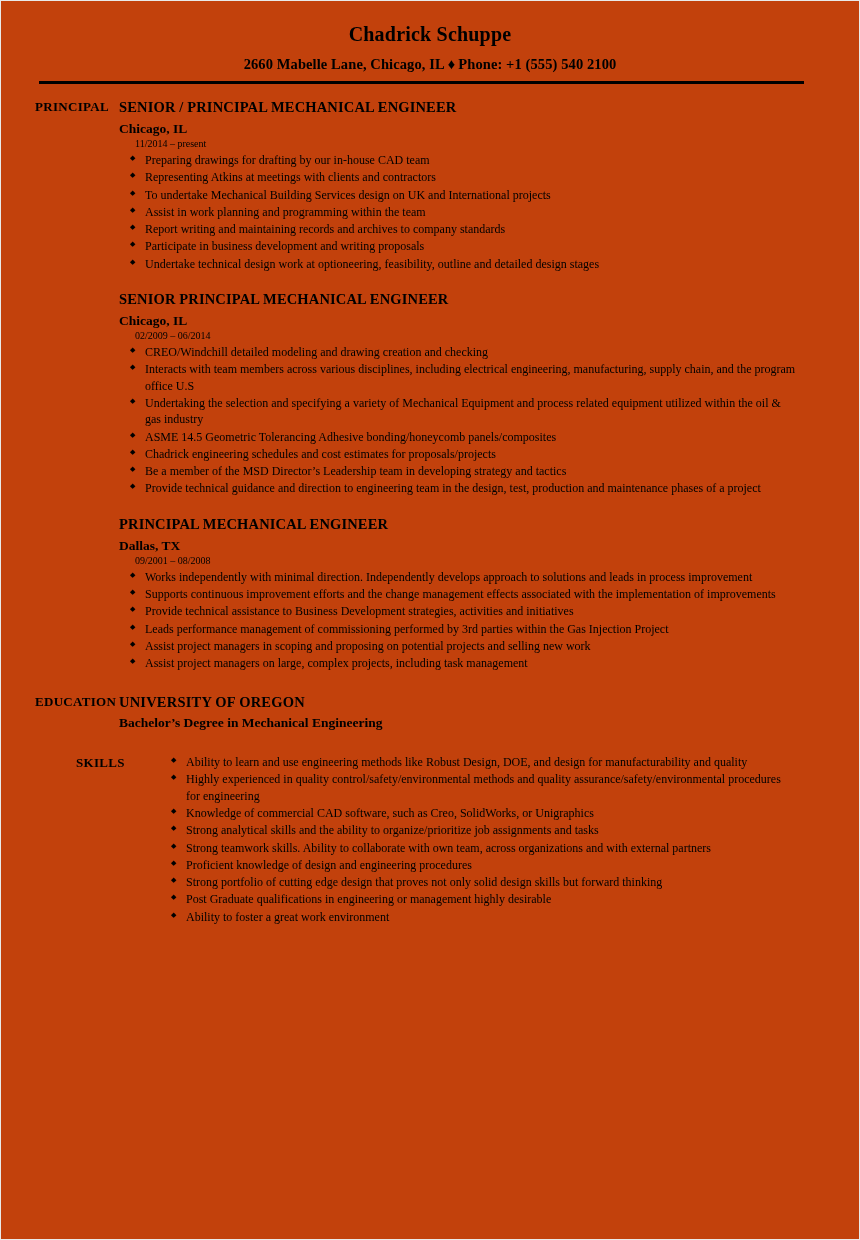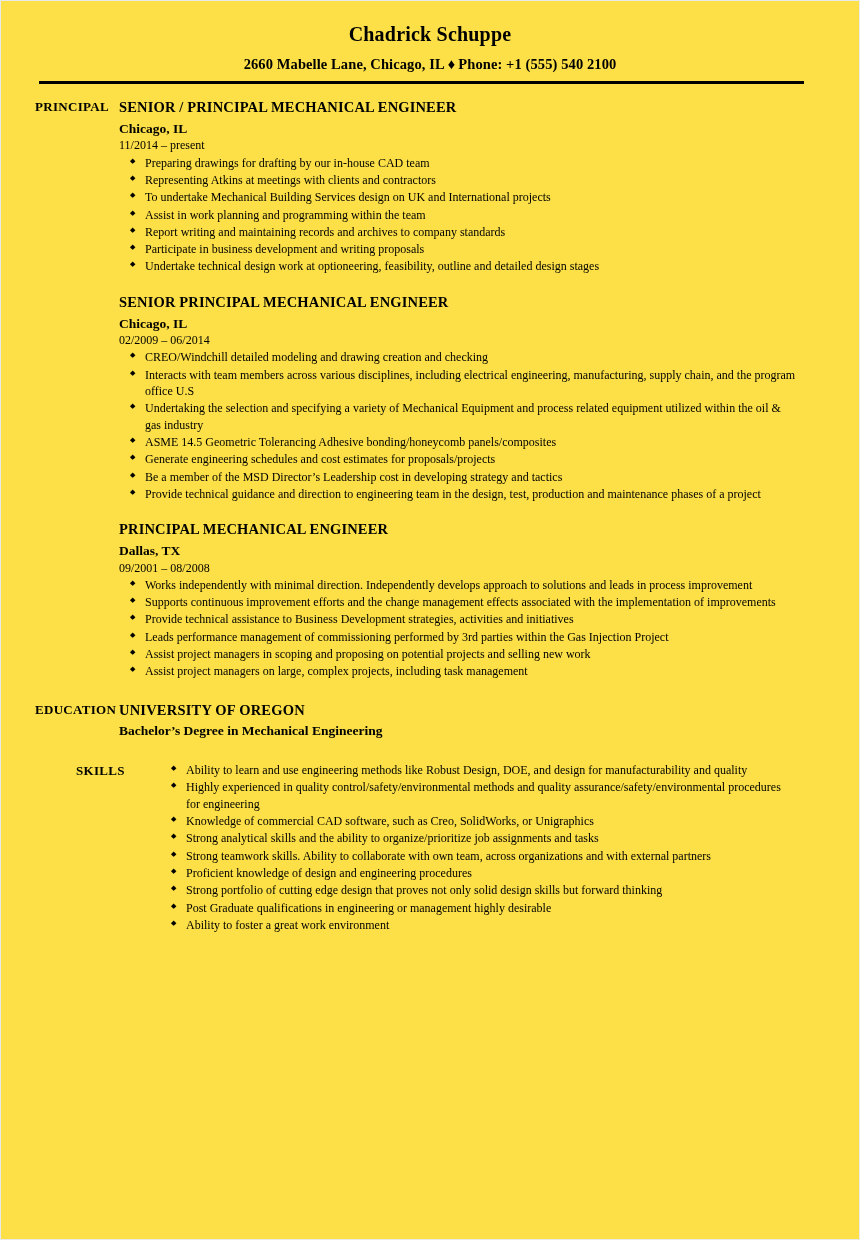--- a/index.html
+++ b/index.html
@@ -13,21 +13,21 @@
     background: #ffffff;
     font-family: "Liberation Serif", "DejaVu Serif", serif;
     color: #000000;
     -webkit-font-smoothing: antialiased;
   }
   .page {
     position: relative;
     width: 860px;
     height: 1240px;
     box-sizing: border-box;
-    background: #fde047;
+    background: #c2410c;
     border: 1px solid #e9e9e9;
     overflow: hidden;
   }
 
   
   .header {
     padding-top: 22px;
   }
   .full-name {
     text-align: center;
@@ -94,23 +94,23 @@
     line-height: 1.3;
     margin: 0 0 3px 0;
   }
   .job-location {
     font-size: 13.5px;
     font-weight: bold;
     line-height: 1.3;
     margin: 0;
   }
   .job-dates {
-    font-size: 12px;
+    font-size: 10px;
     line-height: 1.35;
-    margin: 0 0 1px 0;
+    margin: 0 0 1px 16px;
   }
 
   
   ul.bullets {
     list-style: none;
     margin: 0;
     padding: 0;
   }
   ul.bullets li {
     position: relative;
@@ -183,22 +183,22 @@
 
         <div class="job">
           <div class="job-title">SENIOR PRINCIPAL MECHANICAL ENGINEER</div>
           <div class="job-location">Chicago, IL</div>
           <div class="job-dates">02/2009 – 06/2014</div>
           <ul class="bullets">
             <li>CREO/Windchill detailed modeling and drawing creation and checking</li>
             <li>Interacts with team members across various disciplines, including electrical engineering, manufacturing, supply chain, and the program office U.S</li>
             <li>Undertaking the selection and specifying a variety of Mechanical Equipment and process related equipment utilized within the oil &amp; gas industry</li>
             <li>ASME 14.5 Geometric Tolerancing Adhesive bonding/honeycomb panels/composites</li>
-            <li>Generate engineering schedules and cost estimates for proposals/projects</li>
-            <li>Be a member of the MSD Director’s Leadership cost in developing strategy and tactics</li>
+            <li>Chadrick engineering schedules and cost estimates for proposals/projects</li>
+            <li>Be a member of the MSD Director’s Leadership team in developing strategy and tactics</li>
             <li>Provide technical guidance and direction to engineering team in the design, test, production and maintenance phases of a project</li>
           </ul>
         </div>
 
         <div class="job">
           <div class="job-title">PRINCIPAL MECHANICAL ENGINEER</div>
           <div class="job-location">Dallas, TX</div>
           <div class="job-dates">09/2001 – 08/2008</div>
           <ul class="bullets">
             <li>Works independently with minimal direction. Independently develops approach to solutions and leads in process improvement</li>

